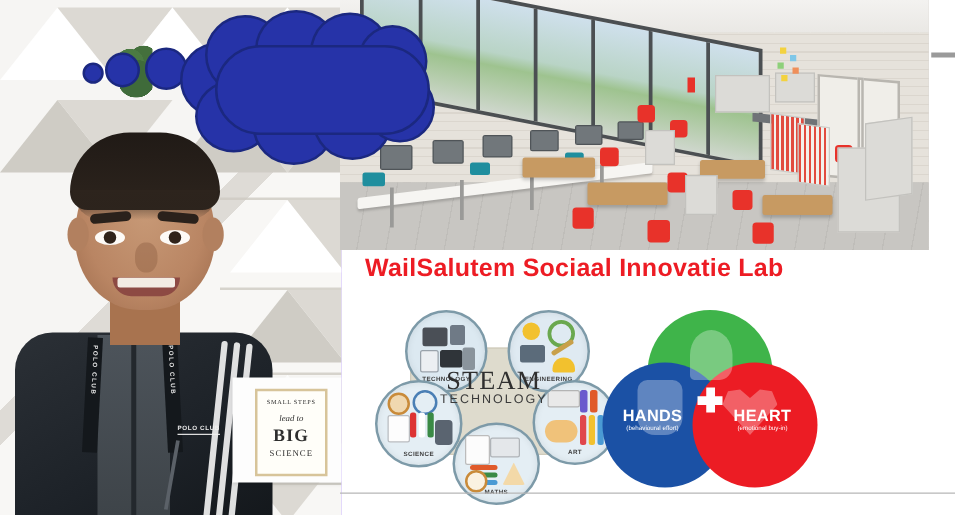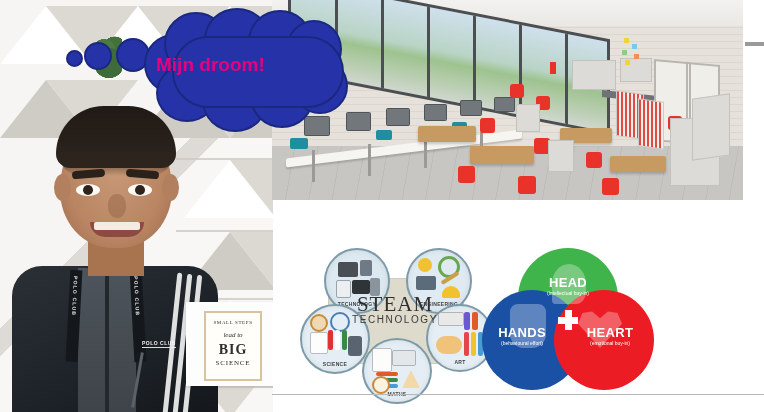--- a/index.html
+++ b/index.html
@@ -279,38 +279,38 @@
     <div class="cr-chair" style="left:396px;top:116px;width:14px;height:14px;"></div>
 
     <div class="cr-rad" style="left:344px;top:92px;width:26px;height:44px;transform:skewY(8deg);"></div>
     <div class="cr-rad" style="left:366px;top:100px;width:24px;height:46px;transform:skewY(8deg);"></div>
     <div class="cr-cab" style="left:398px;top:118px;width:48px;height:66px;"></div>
     <div class="cr-cab" style="left:420px;top:96px;width:36px;height:60px;transform:skewY(-8deg);"></div>
     <div class="cr-cab" style="left:244px;top:104px;width:22px;height:26px;"></div>
     <div class="cr-cab" style="left:276px;top:140px;width:24px;height:30px;"></div>
   </div>
 
+  <div id="title">WailSalutem Sociaal Innovatie Lab</div>
 
   <div id="bubble">
     <div class="dot" style="left:6px;top:42px;width:13px;height:13px;"></div>
     <div class="dot" style="left:24px;top:34px;width:24px;height:24px;"></div>
     <div class="dot" style="left:56px;top:30px;width:30px;height:30px;"></div>
 
     <div class="puff" style="left:84px;top:26px;width:56px;height:56px;"></div>
     <div class="puff" style="left:104px;top:4px;width:60px;height:60px;"></div>
     <div class="puff" style="left:144px;top:0px;width:62px;height:58px;"></div>
     <div class="puff" style="left:188px;top:2px;width:60px;height:58px;"></div>
     <div class="puff" style="left:226px;top:12px;width:52px;height:54px;"></div>
     <div class="puff" style="left:96px;top:56px;width:58px;height:54px;"></div>
     <div class="puff" style="left:142px;top:62px;width:62px;height:58px;"></div>
     <div class="puff" style="left:190px;top:58px;width:60px;height:58px;"></div>
     <div class="puff" style="left:232px;top:50px;width:52px;height:52px;"></div>
     <div class="puff" style="left:112px;top:28px;width:168px;height:68px;border-radius:40px;"></div>
 
-    <div class="bubbletxt">Mijn droom!</div>
   </div>
 
   <div id="steam">
     <div class="st-box"></div>
 
     <div class="st-c" style="left:24px;top:0px;width:62px;height:62px;background:#dce9f1;">
       <span class="ic" style="left:12px;top:12px;width:20px;height:15px;background:#4a4f56;"></span>
       <span class="ic" style="left:34px;top:10px;width:12px;height:16px;background:#6f7a86;"></span>
       <span class="ic" style="left:10px;top:30px;width:13px;height:16px;background:#eceff2;border:1px solid #9aa3ab;"></span>
       <span class="ic" style="left:26px;top:30px;width:18px;height:14px;background:#2f3439;"></span>
@@ -369,24 +369,20 @@
   <div id="venn">
     <div class="vc vhead"></div>
     <div class="vc vhands"></div>
     <div class="vc vheart"></div>
 
     <div class="vsil" style="left:70px;top:16px;width:34px;height:40px;border-radius:50% 50% 30% 10%;"></div>
     <div class="vsil" style="left:28px;top:56px;width:36px;height:44px;border-radius:8px 8px 14px 14px;"></div>
     <div class="vsil" style="left:96px;top:62px;width:44px;height:38px;
          clip-path:polygon(50% 100%,0 36%,10% 8%,32% 4%,50% 22%,68% 4%,90% 8%,100% 36%);"></div>
 
-    <div class="vlbl" style="left:46px;top:28px;width:80px;">
-      <b>HEAD</b>
-      <span>(intellectual buy-in)</span>
-    </div>
     <div class="vlbl" style="left:86px;top:78px;width:84px;">
       <b>HEART</b>
       <span>(emotional buy-in)</span>
     </div>
     <div class="vlbl" style="left:-2px;top:78px;width:84px;">
       <b>HANDS</b>
       <span>(behavioural effort)</span>
     </div>
 
     <div class="vplus"></div>

